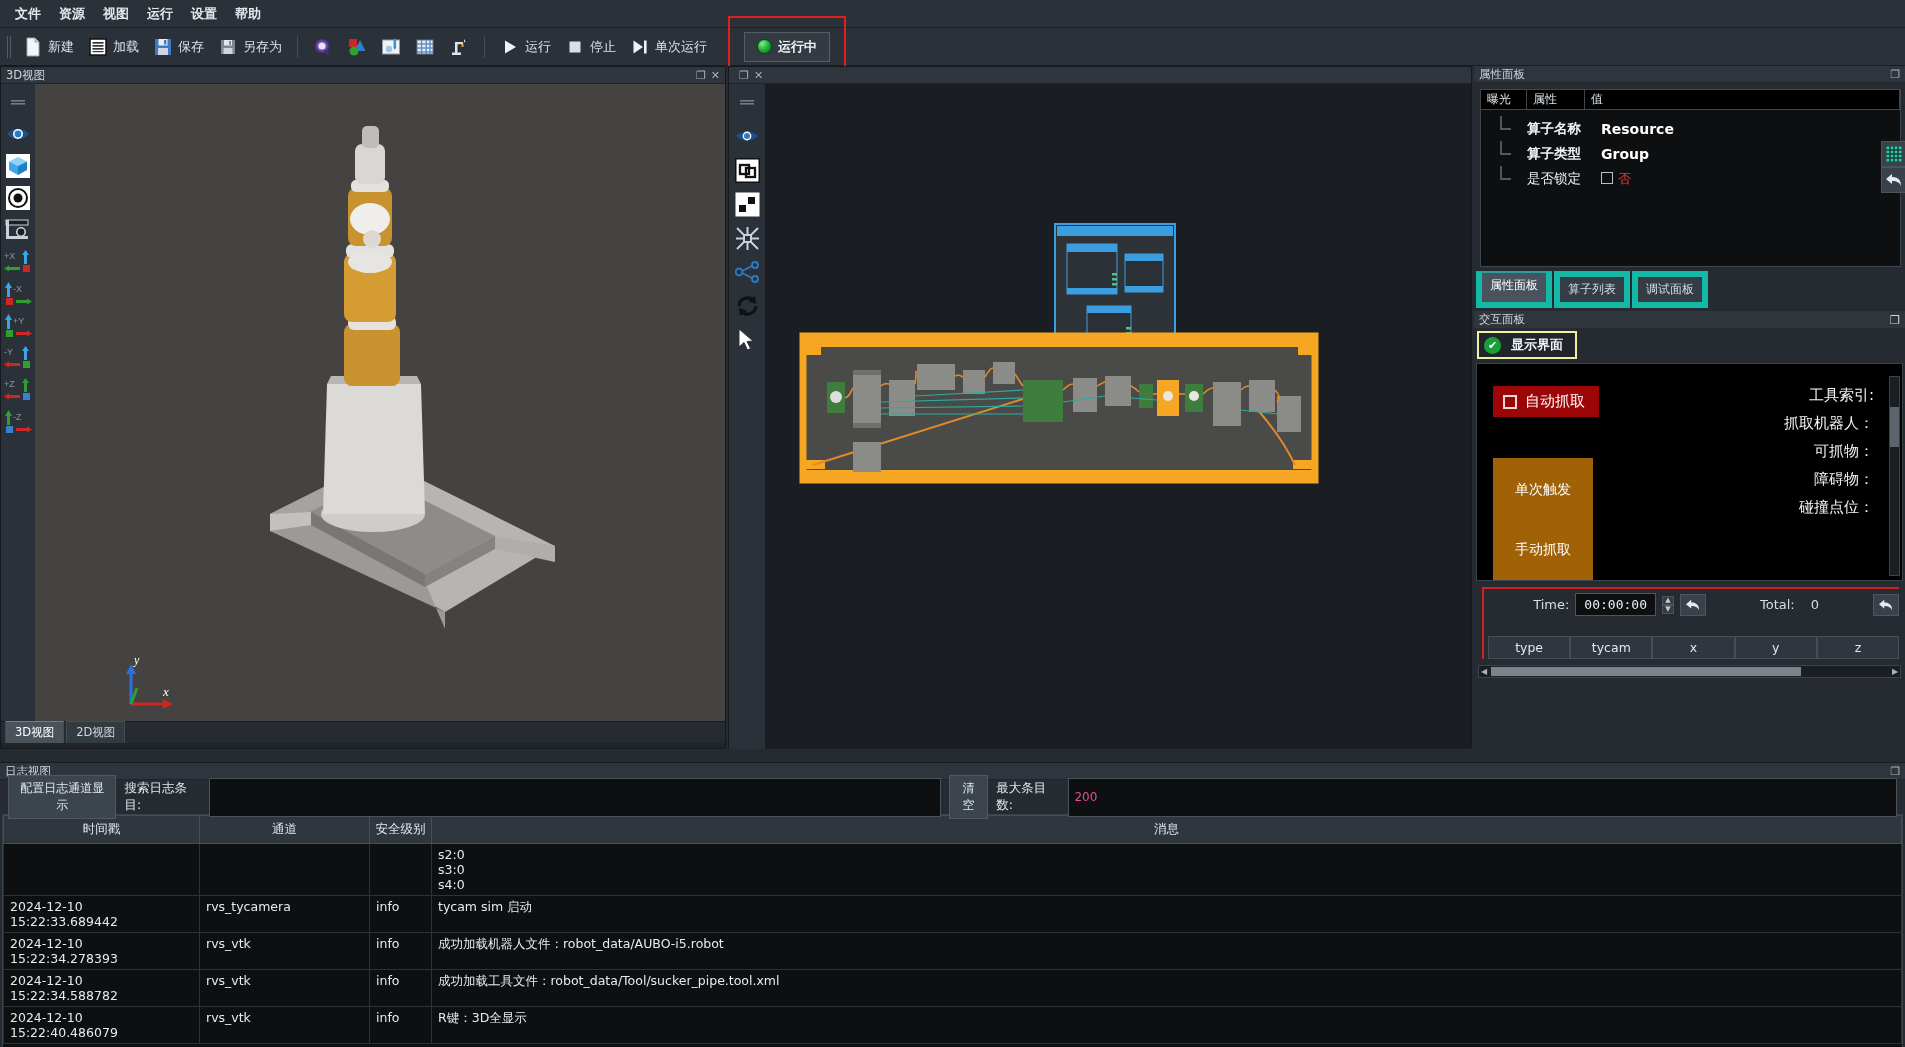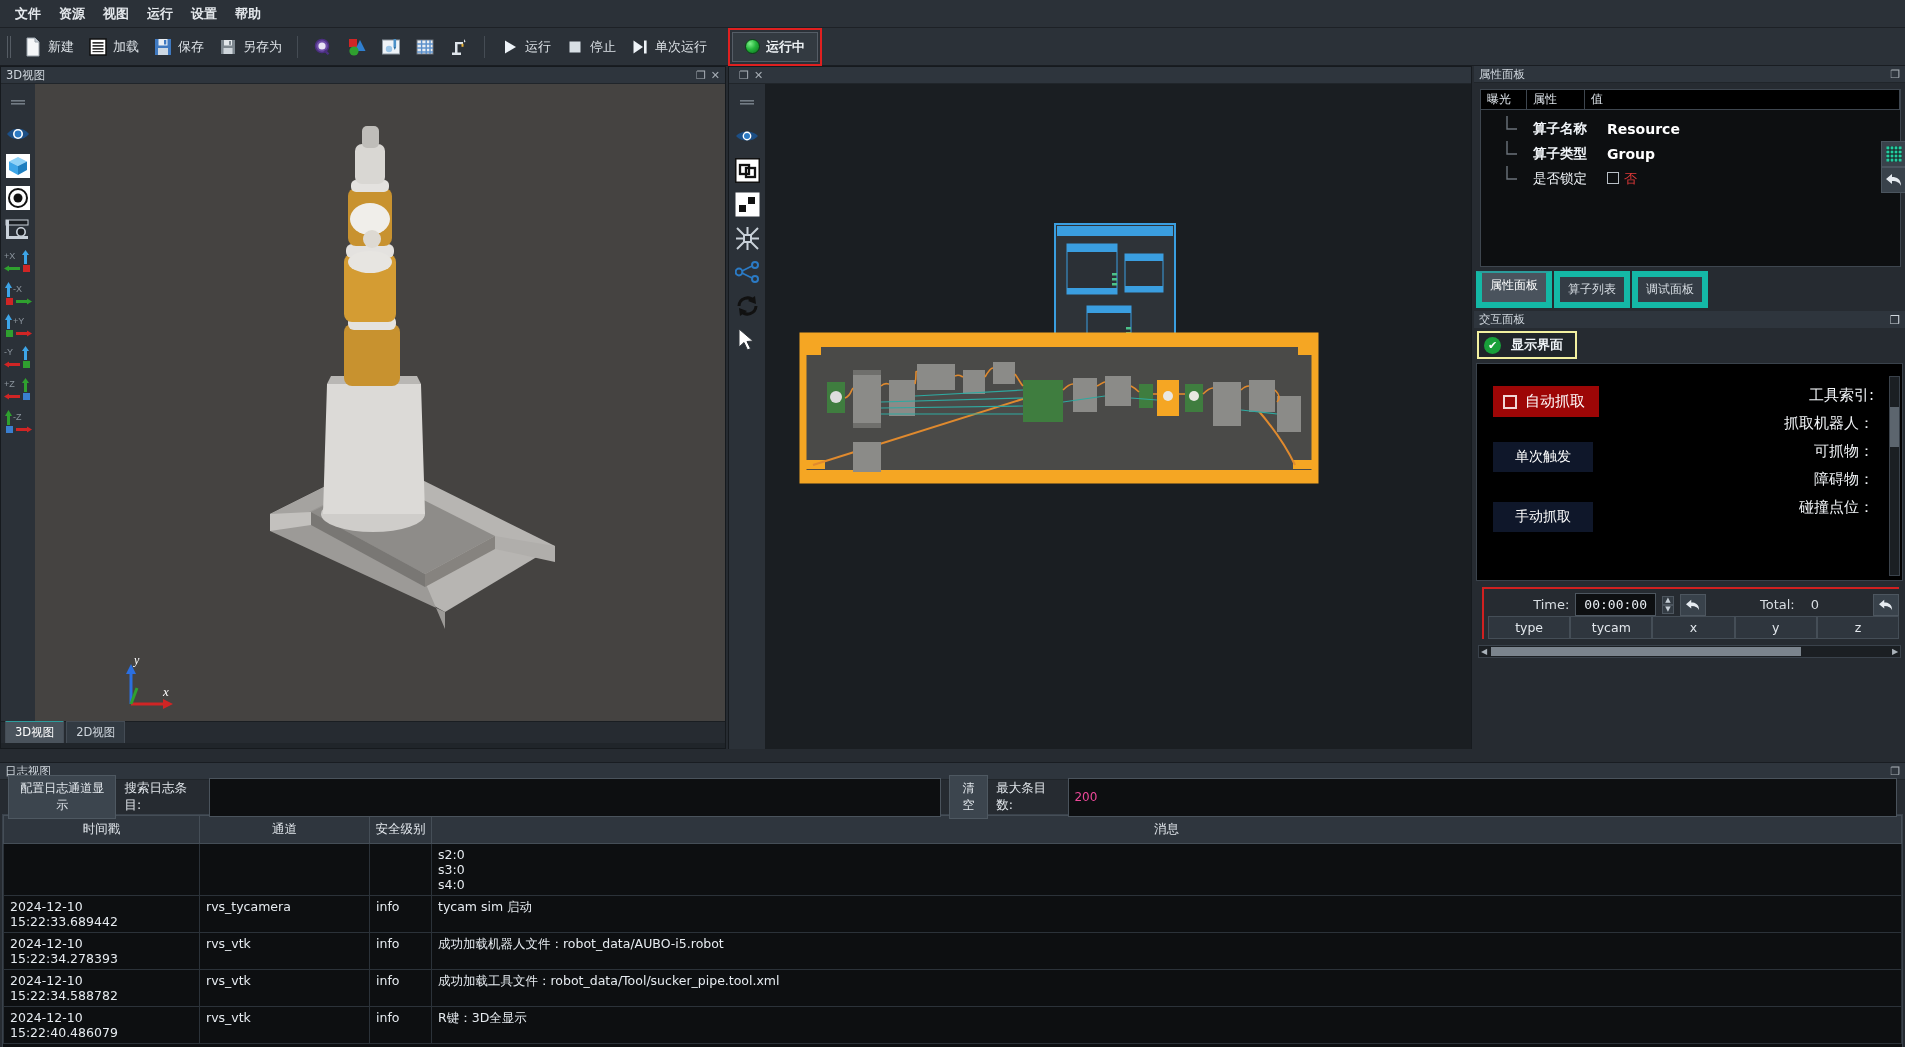--- a/index.html
+++ b/index.html
@@ -41,21 +41,21 @@
   }
   .tb-icon { width: 20px; height: 20px; display: block; }
 
   .run-state {
     display: flex; align-items: center; gap: 6px;
     height: 30px; padding: 0 12px;
     background: #333a41; border: 1px solid #555d66;
     color: #eef2f5; font-size: 13px; font-weight: 600;
   }
   .run-state-wrap {
-    border: 2px solid #e02020; padding: 2px; margin-left: 14px;
+    border: 2px solid #e02020; padding: 14px; margin-left: 14px;
     display: inline-flex;
   }
   .led {
     width: 15px; height: 15px; border-radius: 50%;
     background: radial-gradient(circle at 32% 28%, #7ef08a 0%, #25b53c 45%, #0c6b1d 100%);
     border: 1px solid #0a4414;
   }
 
   
   .panel-title {
@@ -109,21 +109,21 @@
     background: #262b31;
   }
   .prop-table-head {
     display: flex; background: #000000; border: 1px solid #3e464f;
     height: 21px; align-items: stretch; font-size: 12px;
   }
   .prop-th { display: flex; align-items: center; padding: 0 6px;
     border-right: 1px solid #3e464f; color: #dde3e9; }
   .prop-body { background: #0d0f11; border: 1px solid #3e464f; border-top: none;
     height: 157px; padding: 6px 0 0 0; position: relative; }
-  .prop-row { display: flex; align-items: center; height: 25px; padding-left: 12px; }
+  .prop-row { display: flex; align-items: center; height: 25px; padding-left: 6px; }
   .tree-branch { width: 40px; height: 25px; position: relative; }
   .prop-name { width: 74px; font-size: 13.5px; font-weight: bold; color: #f0f4f8; }
   .prop-val { font-size: 14px; font-weight: bold; color: #ffffff; }
   .prop-val.red { color: #e33a3a; font-weight: normal; font-size: 13px; }
   .mini-cb { width: 12px; height: 12px; border: 1px solid #b9c0c7; background: #0d0f11;
     display: inline-block; margin-right: 5px; vertical-align: -1px; }
 
   .side-btns { position: absolute; right: -2px; top: 58px; }
   .side-btn { width: 26px; height: 26px; background: #39424b; border: 1px solid #4b555f;
     display: flex; align-items: center; justify-content: center; cursor: pointer; }
@@ -153,43 +153,43 @@
     position: relative; background: #000; border: 1px solid #3a424b;
     height: 218px; margin: 4px 2px 0 2px; overflow: hidden;
   }
   .btn-auto {
     position: absolute; left: 16px; top: 22px; background: #9d0606; color: #fff;
     border: none; padding: 6px 14px 6px 10px; font-size: 15px; cursor: pointer;
     display: flex; align-items: center; gap: 8px; font-family: inherit;
   }
   .btn-auto .cb { width: 14px; height: 14px; border: 2px solid #f0d6d6; background: #9d0606; }
   .btn-green {
-    position: absolute; left: 16px; background: #0f172a; color: #fff; border: none;
-    padding: 6px 22px; font-size: 14px; cursor: pointer; font-family: inherit;
+    position: absolute; left: 16px; background: #a16207; color: #fff; border: none;
+    padding: 23px 22px; font-size: 14px; cursor: pointer; font-family: inherit; margin-top: 16px;
   }
   .lbl-right { position: absolute; right: 28px; font-size: 15px; color: #f2f5f8; }
   .vscroll {
     position: absolute; right: 2px; top: 12px; width: 11px; height: 200px;
     background: #1b1f23; border: 1px solid #3a424b;
   }
   .vscroll .thumb { position: absolute; left: 0; top: 30px; width: 9px; height: 40px; background: #5c656e; }
 
   .time-wrap { border-left: 2px solid #d02020; border-top: 2px solid #d02020;
     margin: 6px 6px 0 8px; padding: 4px 0 0 4px; }
   .time-row { display: flex; align-items: center; gap: 6px; font-size: 13px; justify-content: flex-end; }
   .time-field {
     background: #0d0f11; border: 1px solid #4d565f; color: #e8edf2;
     padding: 3px 8px; font-size: 13px; min-width: 66px; text-align: center;
   }
   .spin { display: flex; flex-direction: column; }
   .spin div { width: 12px; height: 9px; background: #333b43; border: 1px solid #4d565f;
     font-size: 7px; line-height: 7px; text-align: center; color: #c6ced6; cursor: pointer; }
   .icon-btn { width: 26px; height: 22px; background: #39424b; border: 1px solid #4d565f;
     display: flex; align-items: center; justify-content: center; cursor: pointer; }
-  .ptable-head { display: flex; margin-top: 0; }
+  .ptable-head { display: flex; margin-top: 20px; }
   .ptable-head div {
     flex: 1; background: #2f363e; border: 1px solid #454e57; text-align: center;
     font-size: 12.5px; padding: 3px 0; color: #e2e7ec;
   }
   .hscroll { position: relative; height: 13px; margin: 6px 4px 0 4px; background: #1b1f23;
     border: 1px solid #3a424b; }
   .hscroll .thumb { position: absolute; left: 12px; top: 1px; width: 310px; height: 9px; background: #7b848d; }
   .arrowl, .arrowr { position: absolute; top: 1px; width: 10px; height: 9px; color: #aab2ba; font-size: 8px; line-height: 9px; text-align: center; }
   .arrowl { left: 0; } .arrowr { right: 0; }
 

